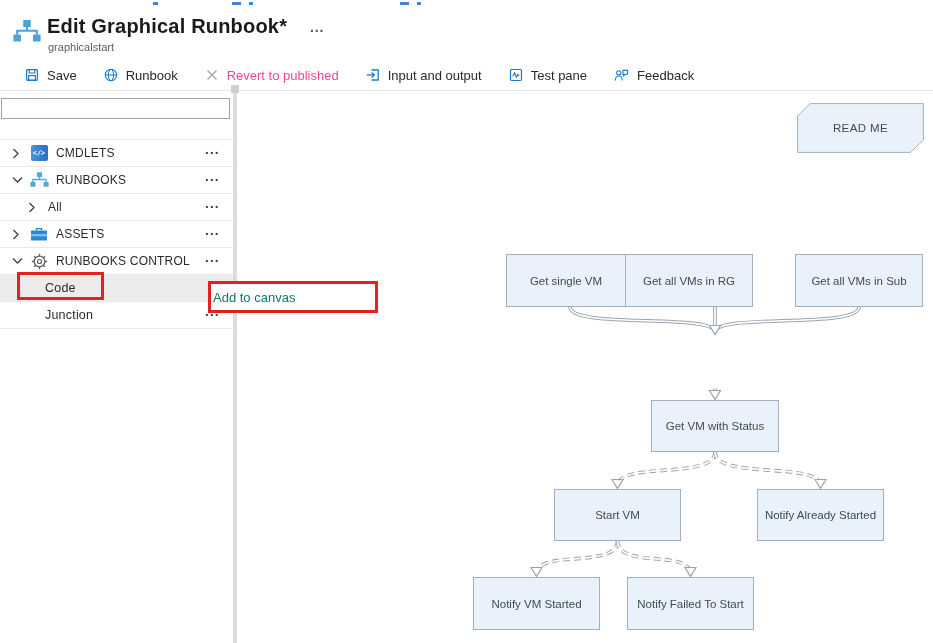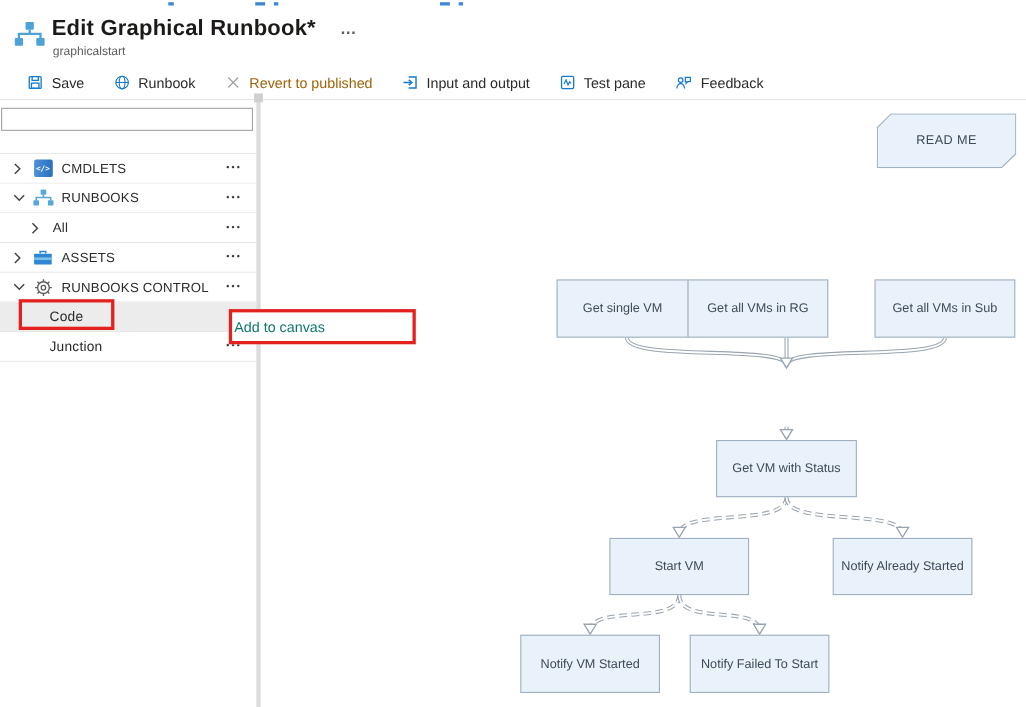--- a/index.html
+++ b/index.html
@@ -15,21 +15,21 @@
   .hdr-icon { position:absolute; left:13px; top:9px; }
   .title-row { position:absolute; left:47px; top:5px; display:flex; align-items:center; }
   .page-title { font-size:20px; font-weight:700; color:#1b1a19; letter-spacing:.2px; }
   .more-btn { margin-left:22px; color:#5f5d5b; font-size:15px; font-weight:700; cursor:pointer; }
   .subtitle { position:absolute; left:48px; top:31px; font-size:11px; color:#605e5c; }
 
   
   .toolbar { position:absolute; left:0; top:60px; width:933px; height:31px; border-bottom:1px solid #e6e6e6;
              display:flex; align-items:center; padding-left:24px; gap:26px; }
   .tb-item { display:flex; align-items:center; gap:7px; font-size:13px; color:#2b2a29; cursor:pointer; white-space:nowrap; }
-  .tb-item.disabled { color:#a16207; cursor:default;text-align:right; }
+  .tb-item.disabled { color:#ec4899; cursor:default;text-align:right; }
 
   
   .search-input { position:absolute; left:1px; top:98px; width:229px; height:21px; border:1px solid #a3a3a3;
                   background:#fff; font-size:12px; padding:0 6px; outline:none; }
   .tree { position:absolute; left:0; top:139px; width:233px; border-top:1px solid #e8e8e8; }
   .tree-row { position:relative; height:27px; border-bottom:1px solid #e8e8e8; display:flex; align-items:center; cursor:pointer; background:#fff; }
   .tree-row.selected { background:#ececec; }
   .tree-row .chev { display:flex; align-items:center; margin-left:12px; width:14px; }
   .tree-row .chev.indent1 { margin-left:28px; }
   .tree-row .t-icon { display:flex; align-items:center; margin-left:2px; width:22px; justify-content:center; }

